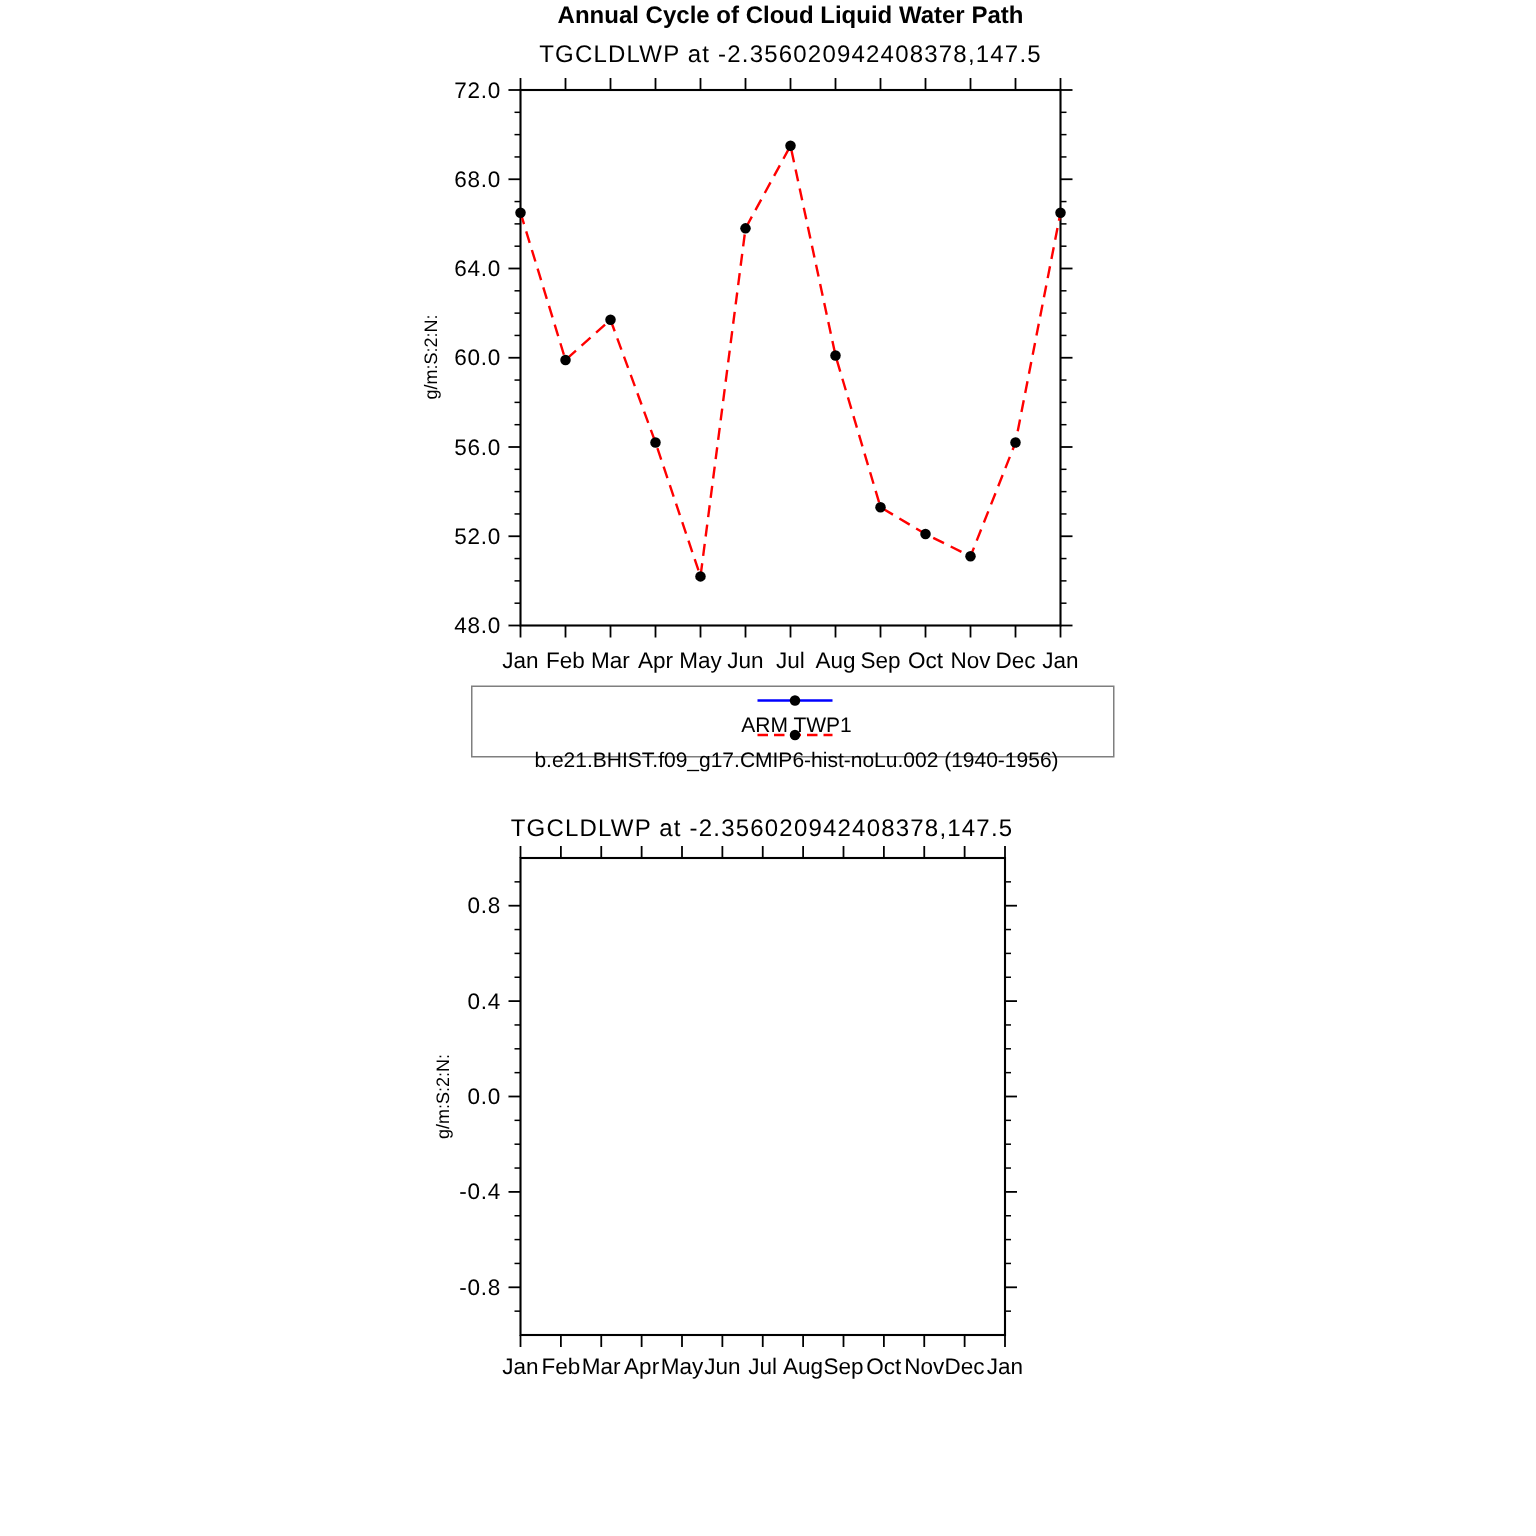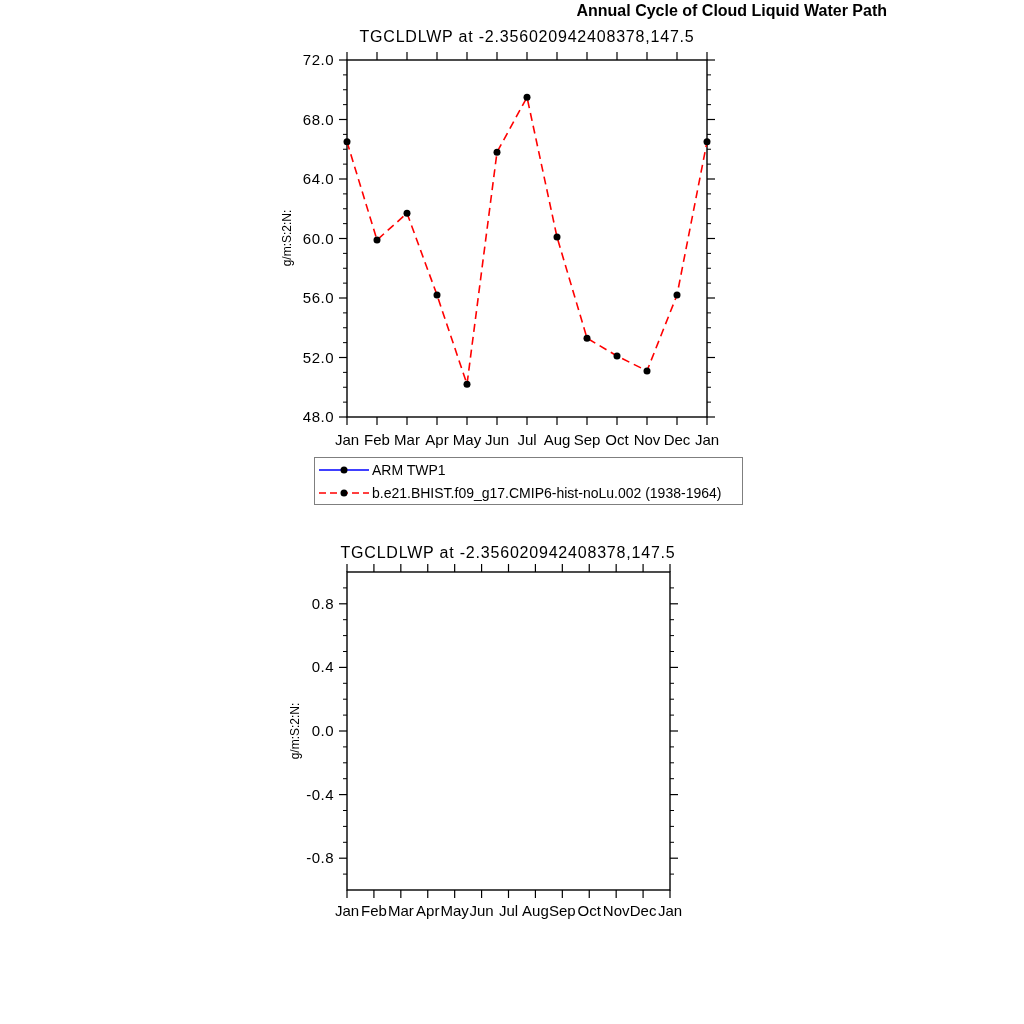--- a/index.html
+++ b/index.html
@@ -1,32 +1,32 @@
 <!DOCTYPE html>
 <html><head>
 <meta charset="utf-8">
 <style>
   html,body{margin:0;padding:0;background:#ffffff;}
   #figure{position:relative;width:1024px;height:1024px;background:#ffffff;overflow:hidden;
           font-family:"Liberation Sans", sans-serif;color:#000;}
   #plots{position:absolute;left:0;top:0;width:1024px;height:1024px;
          font-family:"Liberation Sans", sans-serif;}
-  .chart-title{position:absolute;font-weight:bold;text-align:right;white-space:nowrap;}
+  .chart-title{position:absolute;font-weight:bold;text-align:center;white-space:nowrap;}
   #title1{left:167px;top:2px;width:720px;font-size:16px;}
   #subtitle1{left:167px;top:28px;width:720px;font-size:16px;letter-spacing:0.8px;font-weight:normal;text-align:center;position:absolute;white-space:nowrap;}
   #title2{left:148px;top:521px;width:720px;font-size:15px;}
   #subtitle2{left:148px;top:544px;width:720px;font-size:16px;letter-spacing:0.8px;font-weight:normal;text-align:center;position:absolute;white-space:nowrap;}
   .yaxis-label{position:absolute;font-size:12px;white-space:nowrap;
                transform:translate(-50%,-50%) rotate(-90deg);}
   #ylabel1{left:287px;top:238px;}
   #ylabel2{left:295px;top:731px;}
   #legend{position:absolute;left:314px;top:457px;width:429px;height:48px;
           border:1px solid #7f7f7f;background:#fff;box-sizing:border-box;
           display:flex;flex-direction:column;justify-content:center;gap:1px;padding-left:3px;}
-  .legend-row{display:flex;align-items:center;height:22px;}
+  .legend-row{display:flex;align-items:center;height:22px;flex-direction:column;}
   .legend-row svg{flex:0 0 auto;}
   .legend-label{font-size:14px;white-space:nowrap;margin-left:2px;}
   .sample-line-solid{stroke-width:1.6;}
   .sample-line-dashed{stroke-width:1.6;stroke-dasharray:7 4;}
 </style>
 </head>
 <body>
 
 <div id="figure">
 
@@ -240,17 +240,17 @@
         <line class="sample-line-solid" x1="1" y1="8" x2="51" y2="8" stroke="#0000ff"></line>
         <circle cx="26" cy="8" r="3.5" fill="#000000"></circle>
       </svg>
       <span class="legend-label">ARM TWP1</span>
     </div>
     <div class="legend-row">
       <svg width="52" height="16">
         <line class="sample-line-dashed" x1="1" y1="8" x2="51" y2="8" stroke="#ff0000"></line>
         <circle cx="26" cy="8" r="3.5" fill="#000000"></circle>
       </svg>
-      <span class="legend-label">b.e21.BHIST.f09_g17.CMIP6-hist-noLu.002 (1938-1964)</span>
+      <span class="legend-label">b.e21.BHIST.f09_g17.CMIP6-hist-noLu.002 (1940-1956)</span>
     </div>
   </div>
 
 </div>
 
 </body></html>

